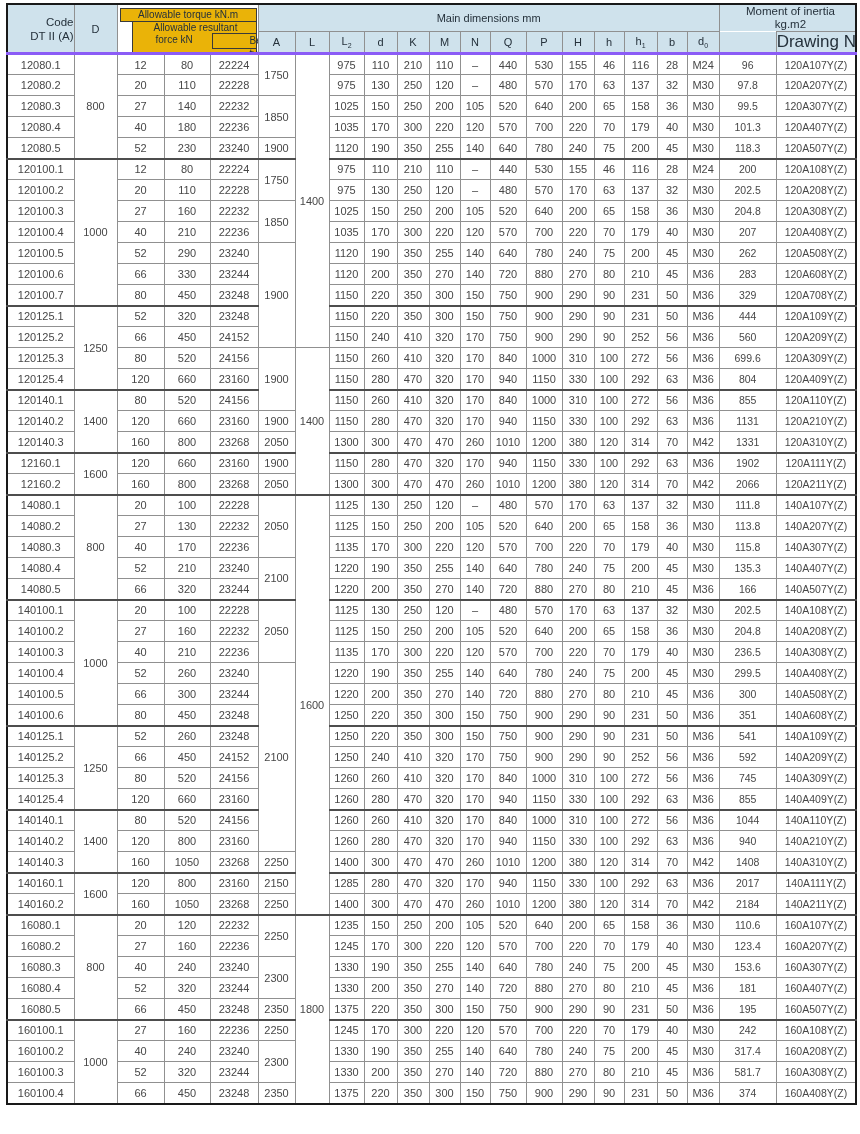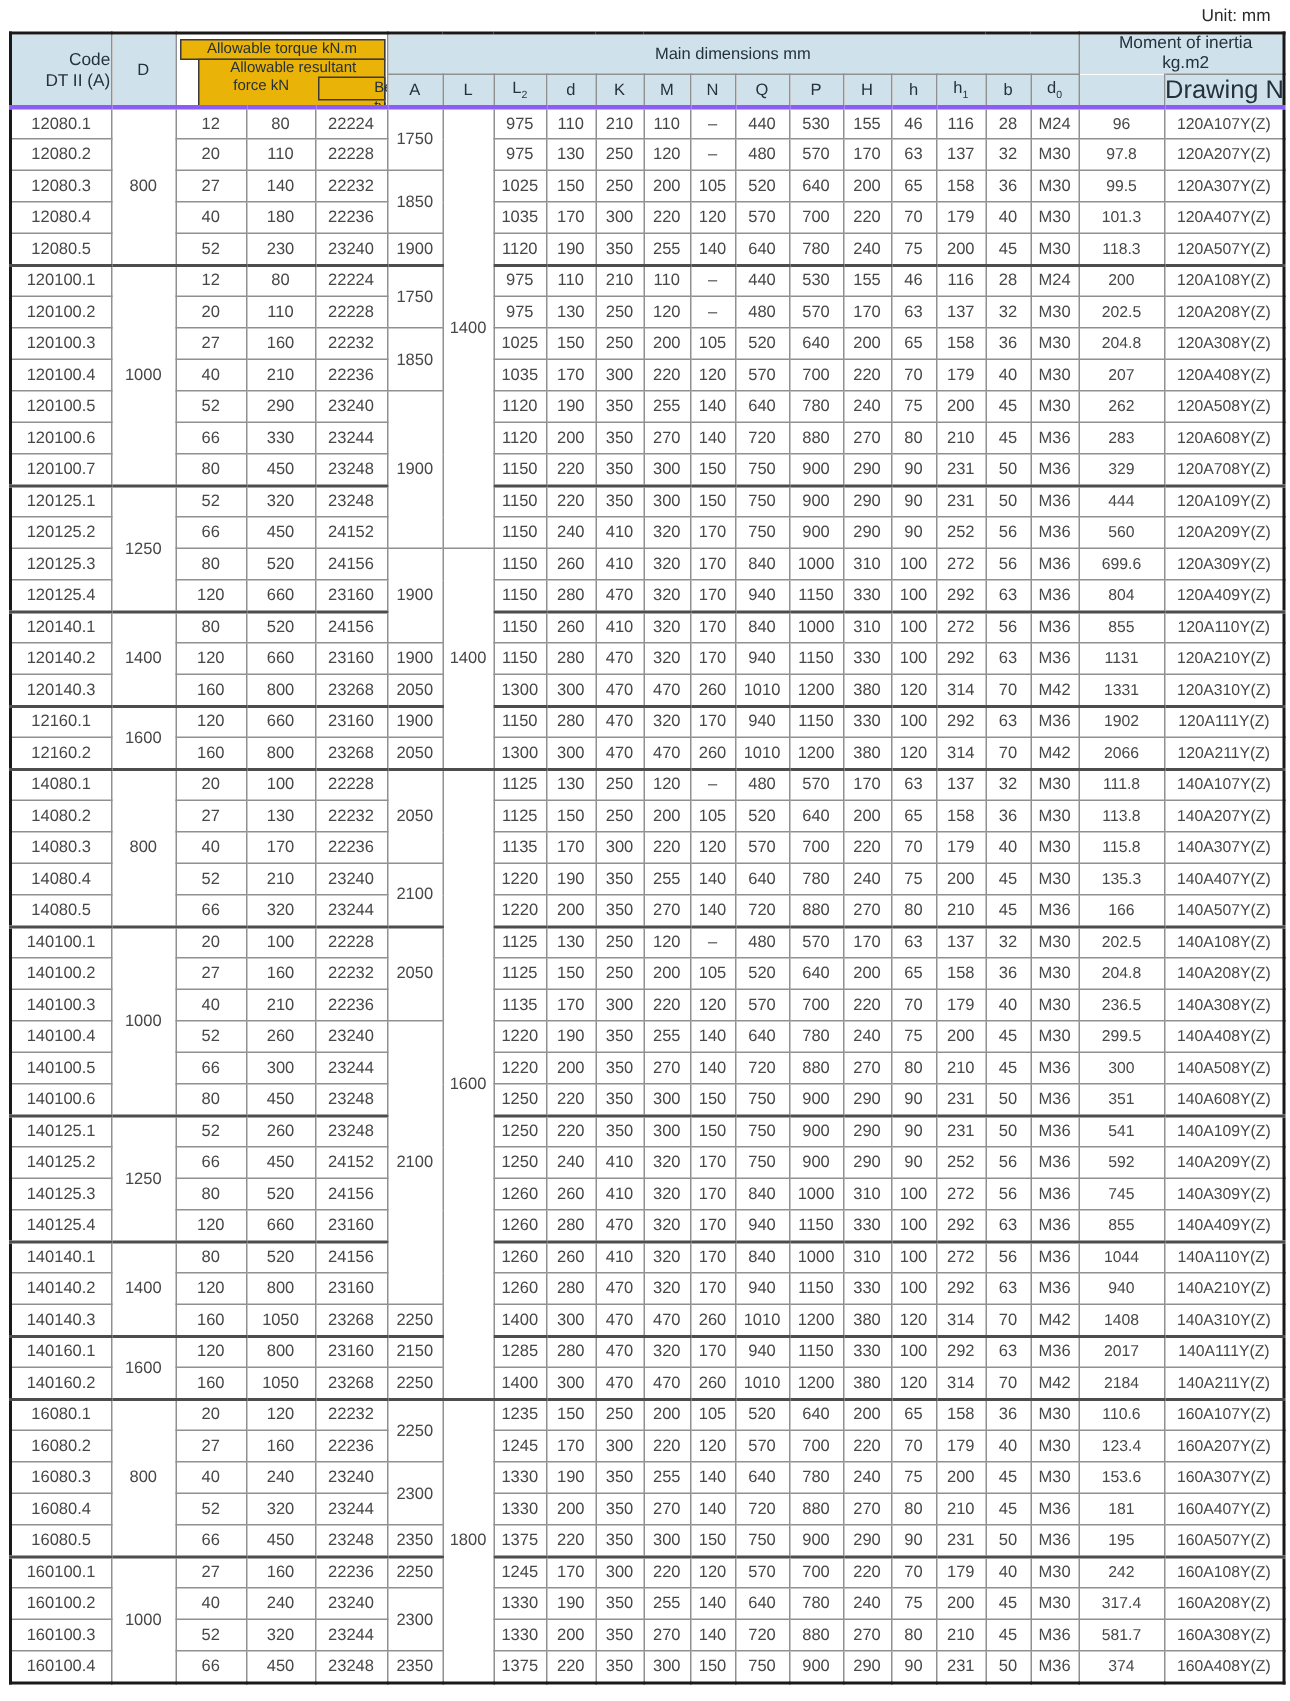--- a/index.html
+++ b/index.html
@@ -30,21 +30,20 @@
   .tz-bearing{left:94px; top:26px; width:45px; height:16px; text-align:left; padding:0 0 0 3px;
               font-size:9.5px; line-height:8px;}
   .tz-bearing span{display:block; margin-top:1px;padding-left:34px;}
   td.cell-drawing{font-size:10.5px;}
   td.cell-inertia{font-size:10.5px;}
 </style>
 </head>
 <body>
 
 <div class="page">
-  <div class="unit-label">Unit: mm</div>
 
   <table>
     <colgroup>
       <col style="width:67px">
         <col style="width:43px">
         <col style="width:47px">
         <col style="width:46px">
       <col style="width:48px">
         <col style="width:37px">
         <col style="width:34px">

